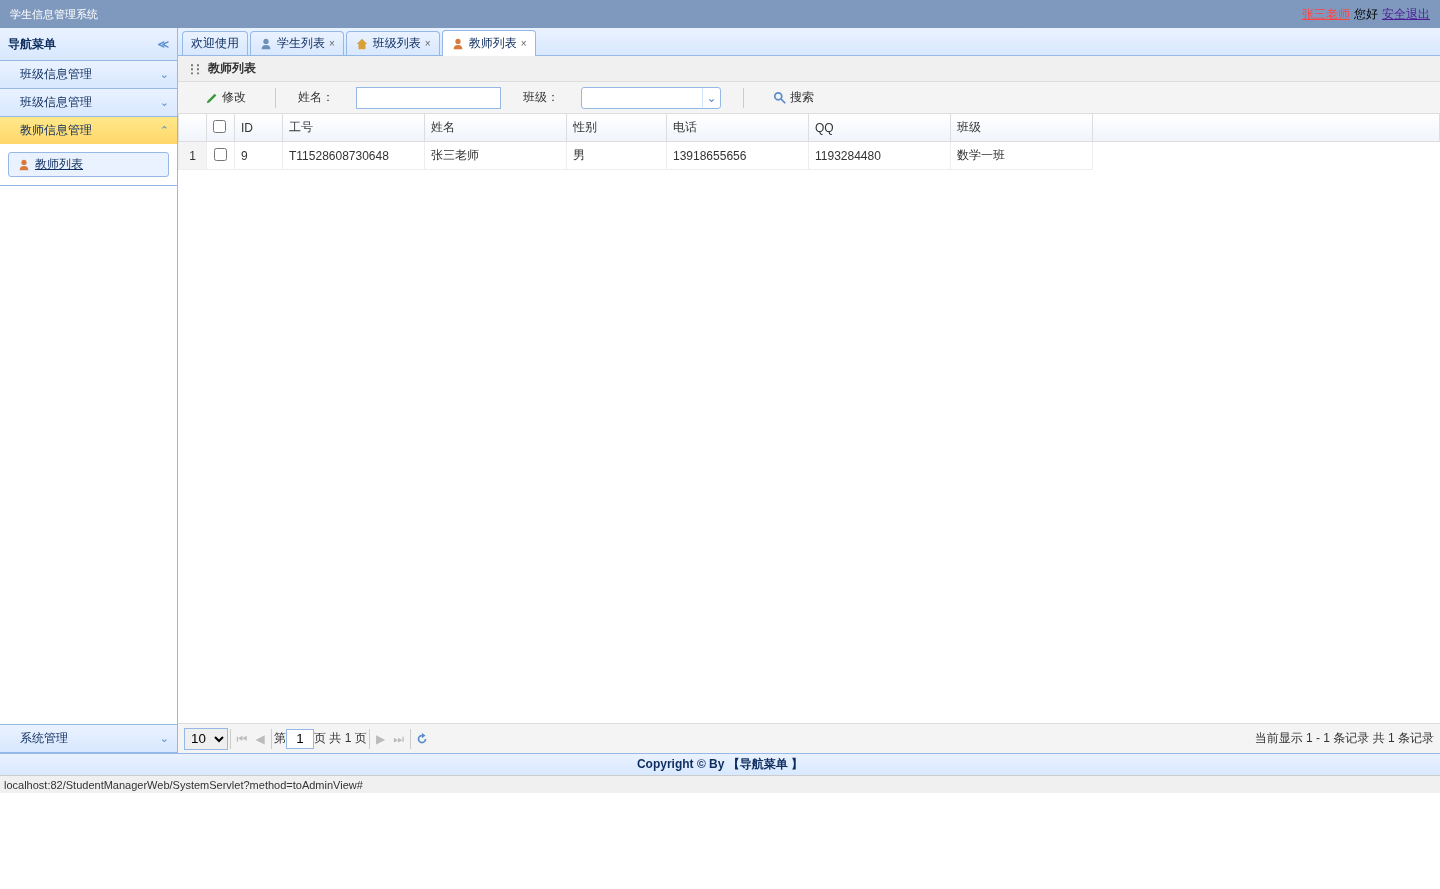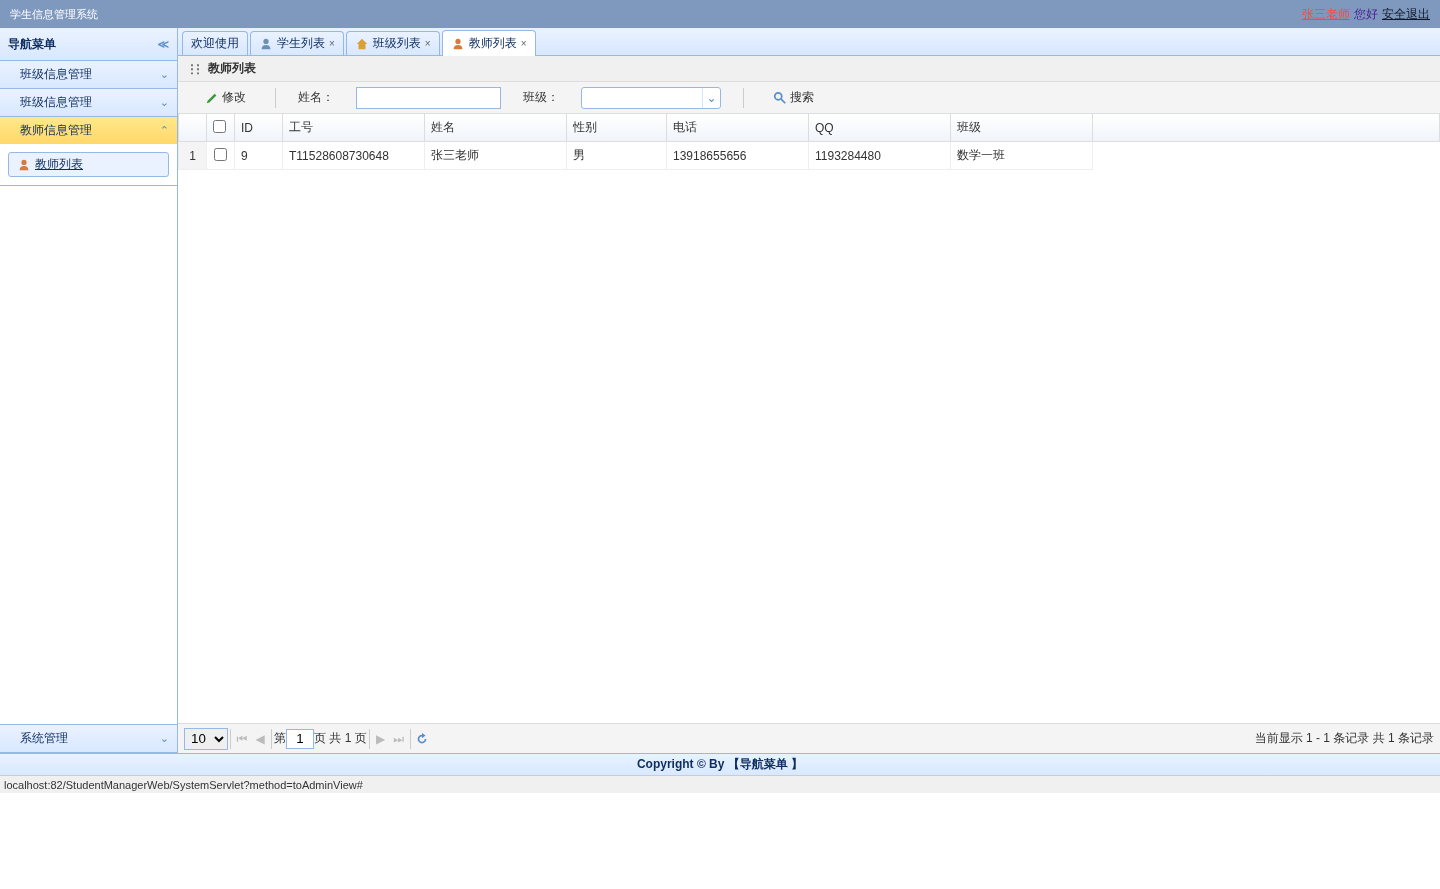--- a/index.html
+++ b/index.html
@@ -3,22 +3,22 @@
   <meta charset="utf-8">
   <style>
     * { box-sizing: border-box; margin: 0; padding: 0; }
     body { font-family: Arial, "Microsoft YaHei", sans-serif; font-size: 12px; color: #333; background: #fff; }
     
     
     .header { background: #7f99be; height: 28px; display: flex; align-items: center; justify-content: space-between; padding: 0 10px; color: #fff; }
     .header-title { font-size: 11px; }
     .header-right { display: flex; gap: 4px; align-items: center; }
     .header-user { color: #ff4444; text-decoration: underline; }
-    .header-greet { color: #4c1d95; }
-    .header-logout { color: #0f172a; text-decoration: underline; cursor: pointer; font-family: Liberation Serif, serif; }
+    .header-greet { color: #000000; }
+    .header-logout { color: #4c1d95; text-decoration: underline; cursor: pointer; font-family: Liberation Serif, serif; }
     
     
     .main { display: flex; height: 725px; }
     
     
     .sidebar { width: 178px; border-right: 1px solid #95b8e7; background: #f4f4f4; display: flex; flex-direction: column; }
     .sidebar-header { background: linear-gradient(#eaf2ff, #d8e8ff); border-bottom: 1px solid #95b8e7; height: 27px; display: flex; align-items: center; justify-content: space-between; padding: 16px 8px; font-weight: bold; color: #0e2d5f; }
     .collapse-icon { color: #5a8dcc; cursor: pointer; font-size: 11px; }
     
     .accordion-item { border-bottom: 1px solid #95b8e7; }

